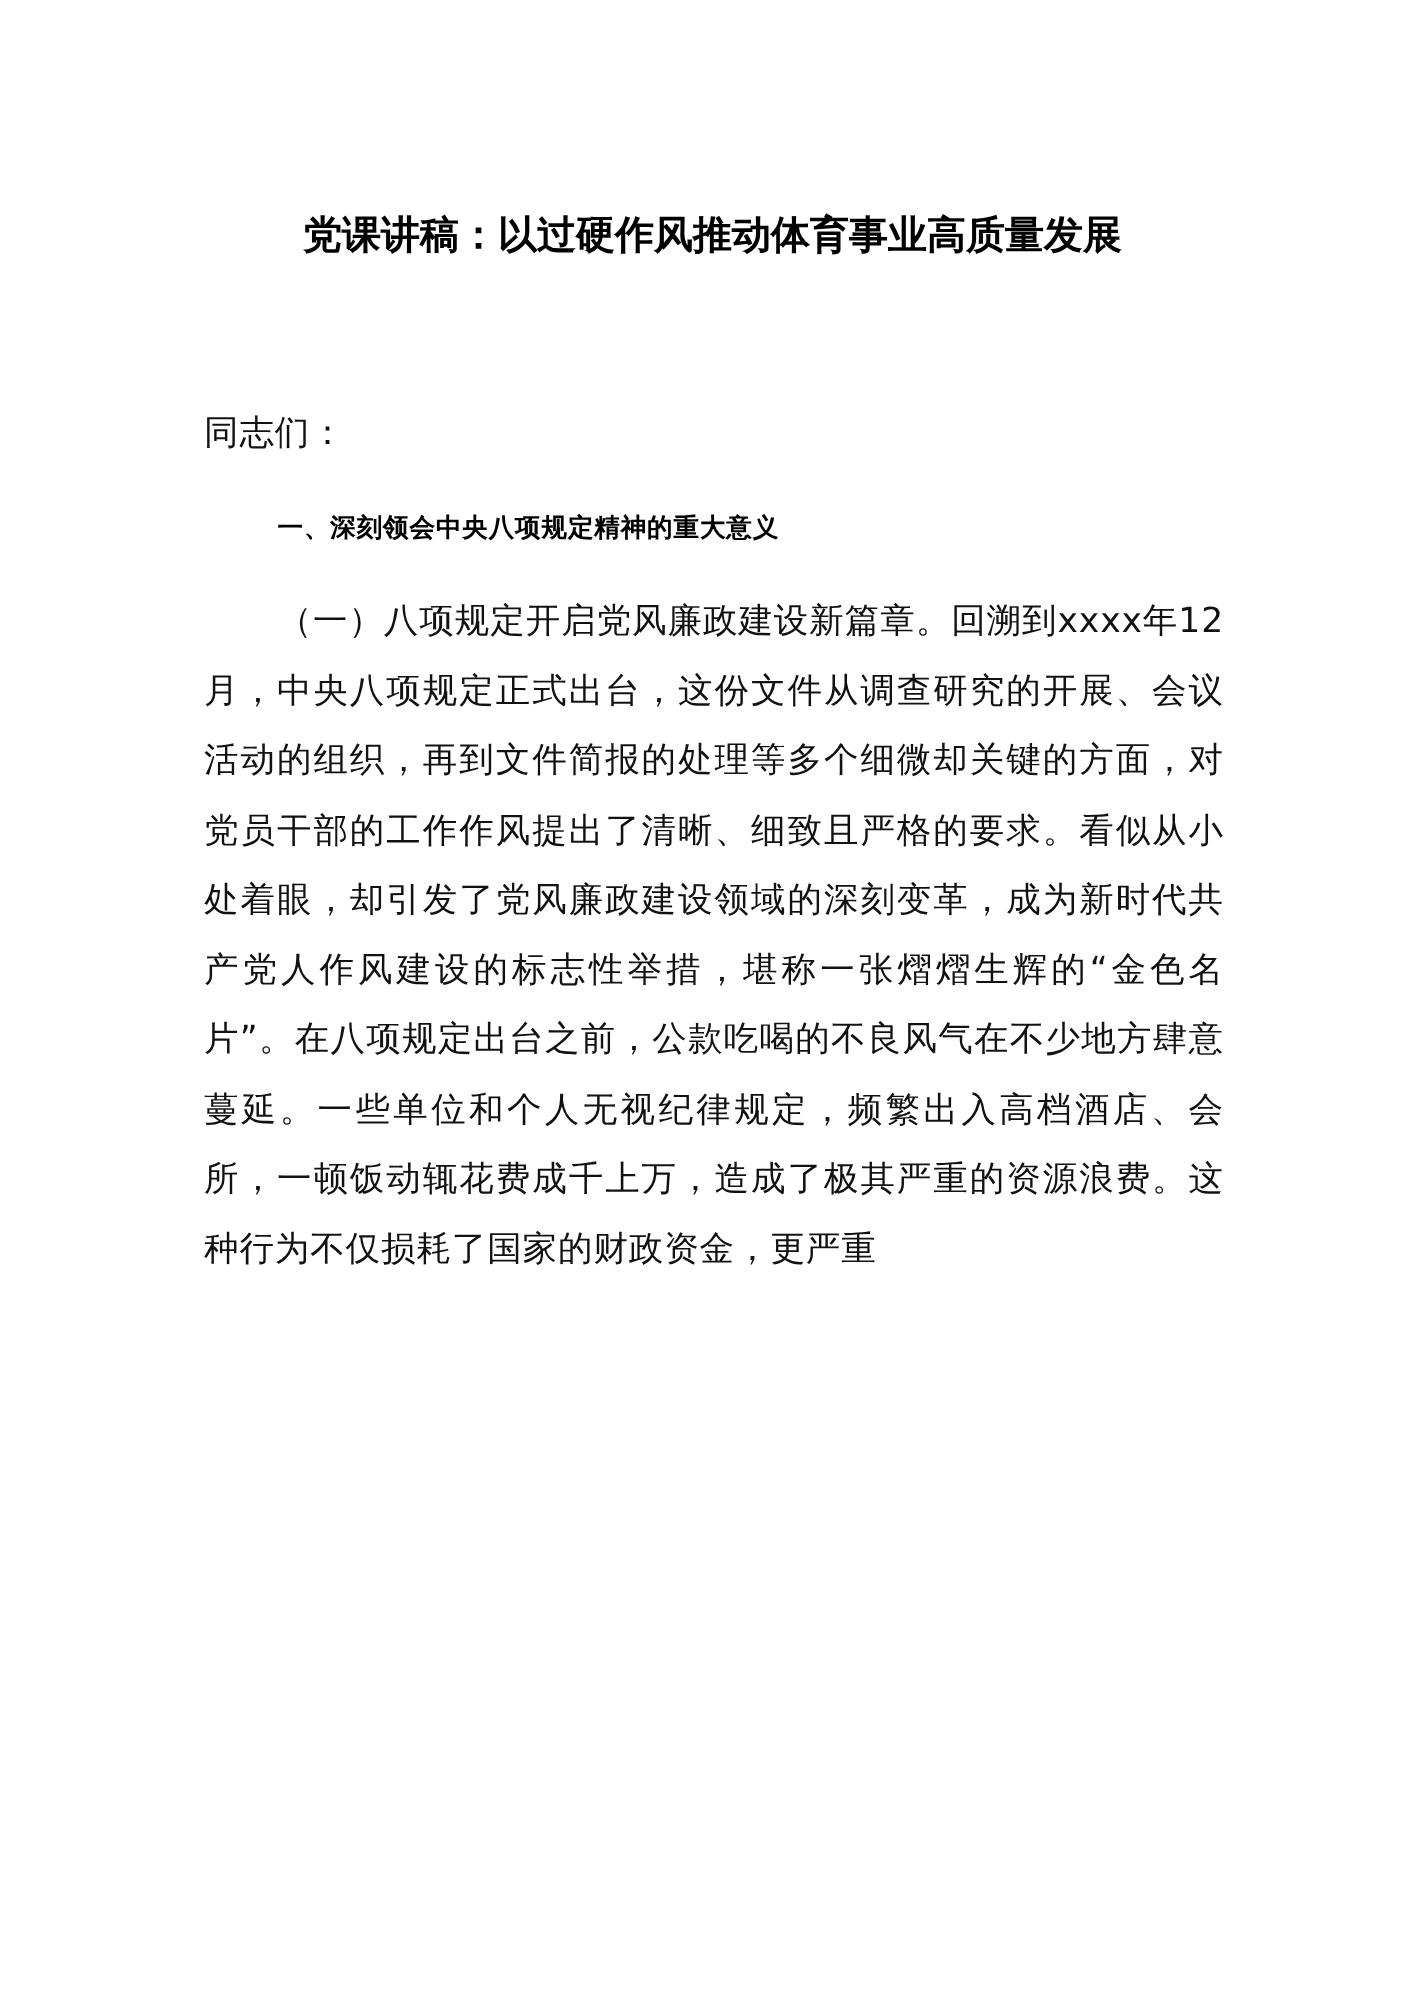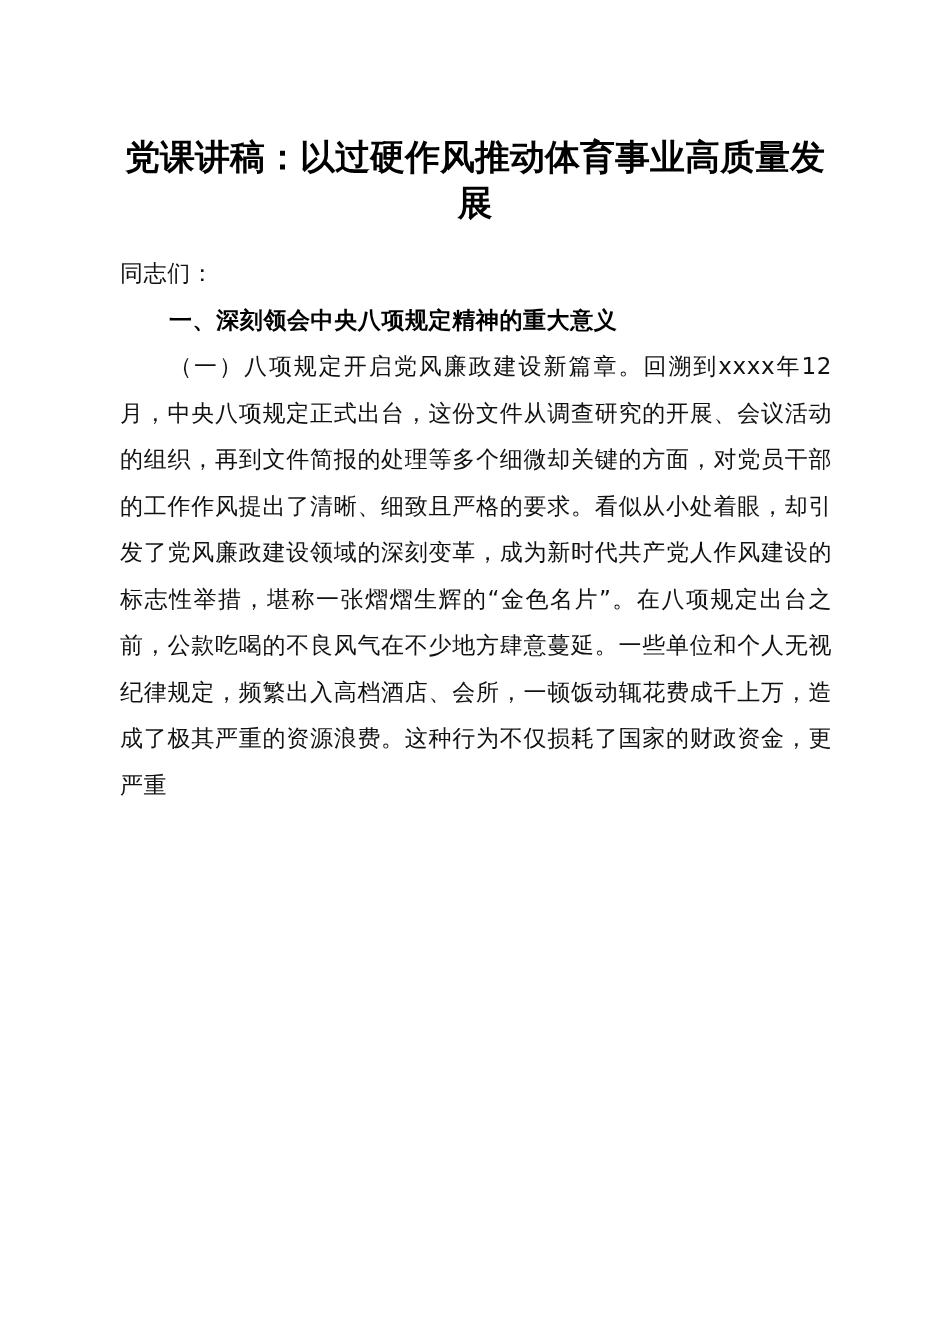--- a/index.html
+++ b/index.html
@@ -1,33 +1,33 @@
 <!DOCTYPE html>
 <html><head>
 <meta charset="utf-8">
 <style>
   html, body { margin: 0; padding: 0; background: #ffffff; }
   body { width: 950px; height: 1344px; position: relative; overflow: hidden; }
   .page { position: absolute; left: 0; top: 0; width: 950px; height: 1344px; background: #fff; }
   .title {
     position: absolute; left: 110px; top: 134px; width: 730px;
     font-family: "DejaVu Serif", "Liberation Serif", serif;
-    font-weight: bold; font-size: 35px; line-height: 46px;
+    font-weight: bold; font-size: 26px; line-height: 46px;
     text-align: center; color: #000; letter-spacing: 0px;
   }
   .body {
     position: absolute; left: 120px; top: 250px; width: 712px;
     font-family: "DejaVu Sans", "Liberation Sans", sans-serif;
     font-size: 23px; line-height: 46.5px; color: #111;
     letter-spacing: 0.6px;
     text-align: justify;
   }
-  .body p { margin: 0; }
+  .body p { margin: 16px; }
   .indent { text-indent: 49px; }
-  .heading1 { font-weight: bold; font-size: 23px; text-indent: 49px; color: #000; }
+  .heading1 { font-weight: bold; font-size: 17px; text-indent: 49px; color: #000; }
 </style>
 </head>
 <body>
 
 <div class="page">
   <div class="title">党课讲稿：以过硬作风推动体育事业高质量发展</div>
   <div class="body">
     <p>同志们：</p>
     <p class="heading1">一、深刻领会中央八项规定精神的重大意义</p>
     <p class="indent">（一）八项规定开启党风廉政建设新篇章。回溯到xxxx年12月，中央八项规定正式出台，这份文件从调查研究的开展、会议活动的组织，再到文件简报的处理等多个细微却关键的方面，对党员干部的工作作风提出了清晰、细致且严格的要求。看似从小处着眼，却引发了党风廉政建设领域的深刻变革，成为新时代共产党人作风建设的标志性举措，堪称一张熠熠生辉的“金色名片”。在八项规定出台之前，公款吃喝的不良风气在不少地方肆意蔓延。一些单位和个人无视纪律规定，频繁出入高档酒店、会所，一顿饭动辄花费成千上万，造成了极其严重的资源浪费。这种行为不仅损耗了国家的财政资金，更严重</p>

